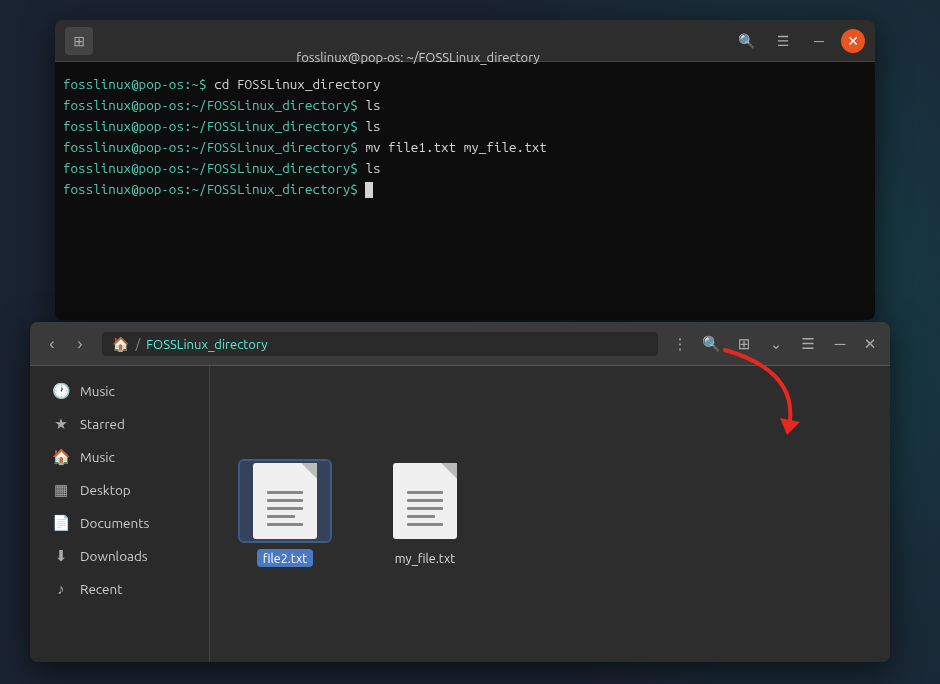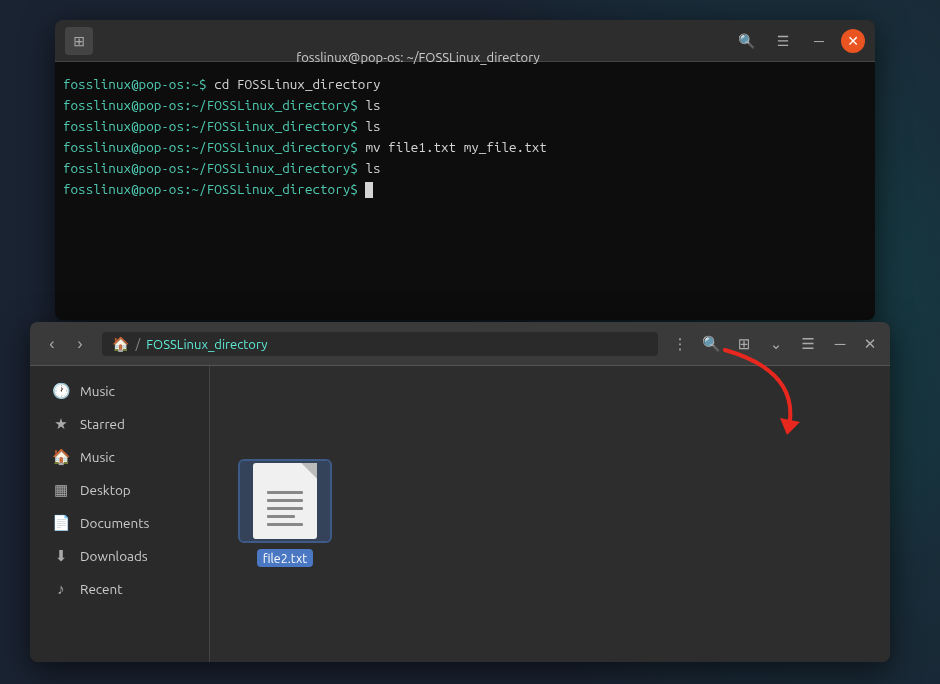--- a/index.html
+++ b/index.html
@@ -457,15 +457,29 @@
               <div class="txt-line"></div>
               <div class="txt-line"></div>
               <div class="txt-line"></div>
             </div>
           </div>
         </div>
         <div class="file-name selected-label">file2.txt</div>
       </div>
 
 
+      <div class="file-item">
+        <div class="file-icon-wrap">
+          <div class="txt-icon">
+            <div class="txt-lines">
+              <div class="txt-line"></div>
+              <div class="txt-line"></div>
+              <div class="txt-line"></div>
+              <div class="txt-line"></div>
+              <div class="txt-line"></div>
+            </div>
+          </div>
+        </div>
+        <div class="file-name">my_file.txt</div>
+      </div>
     </div>
   </div>
 </div>
 
 </body></html>

